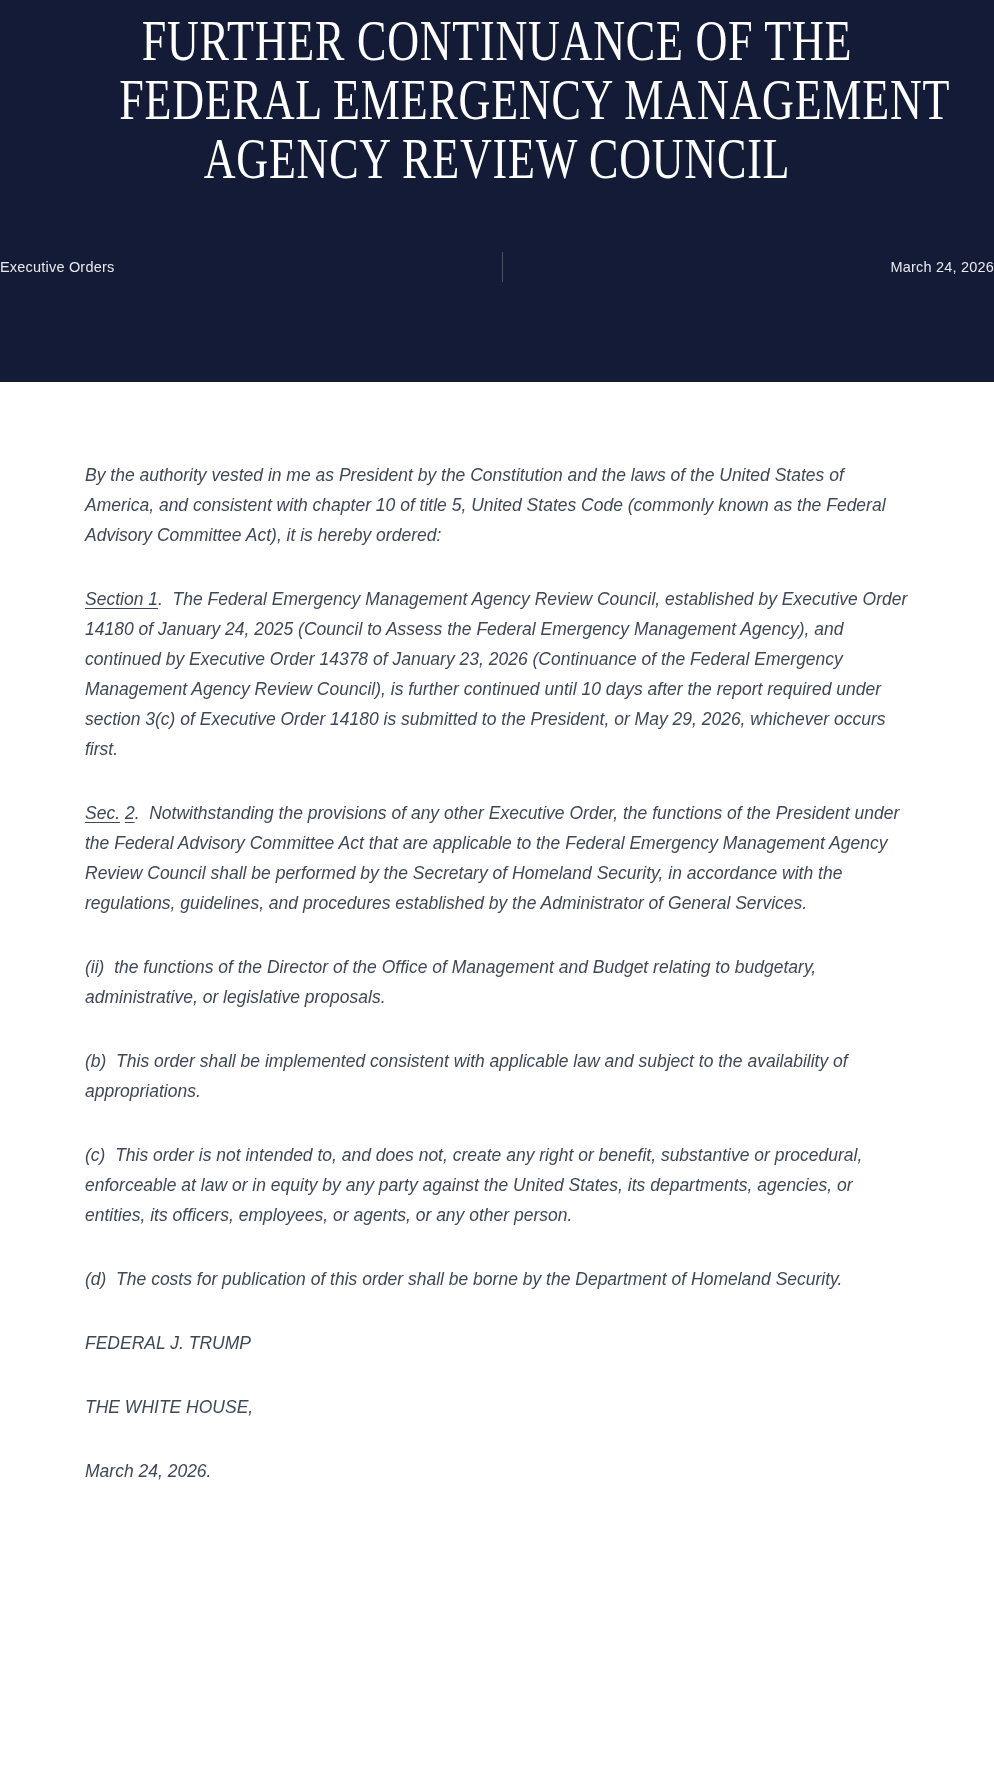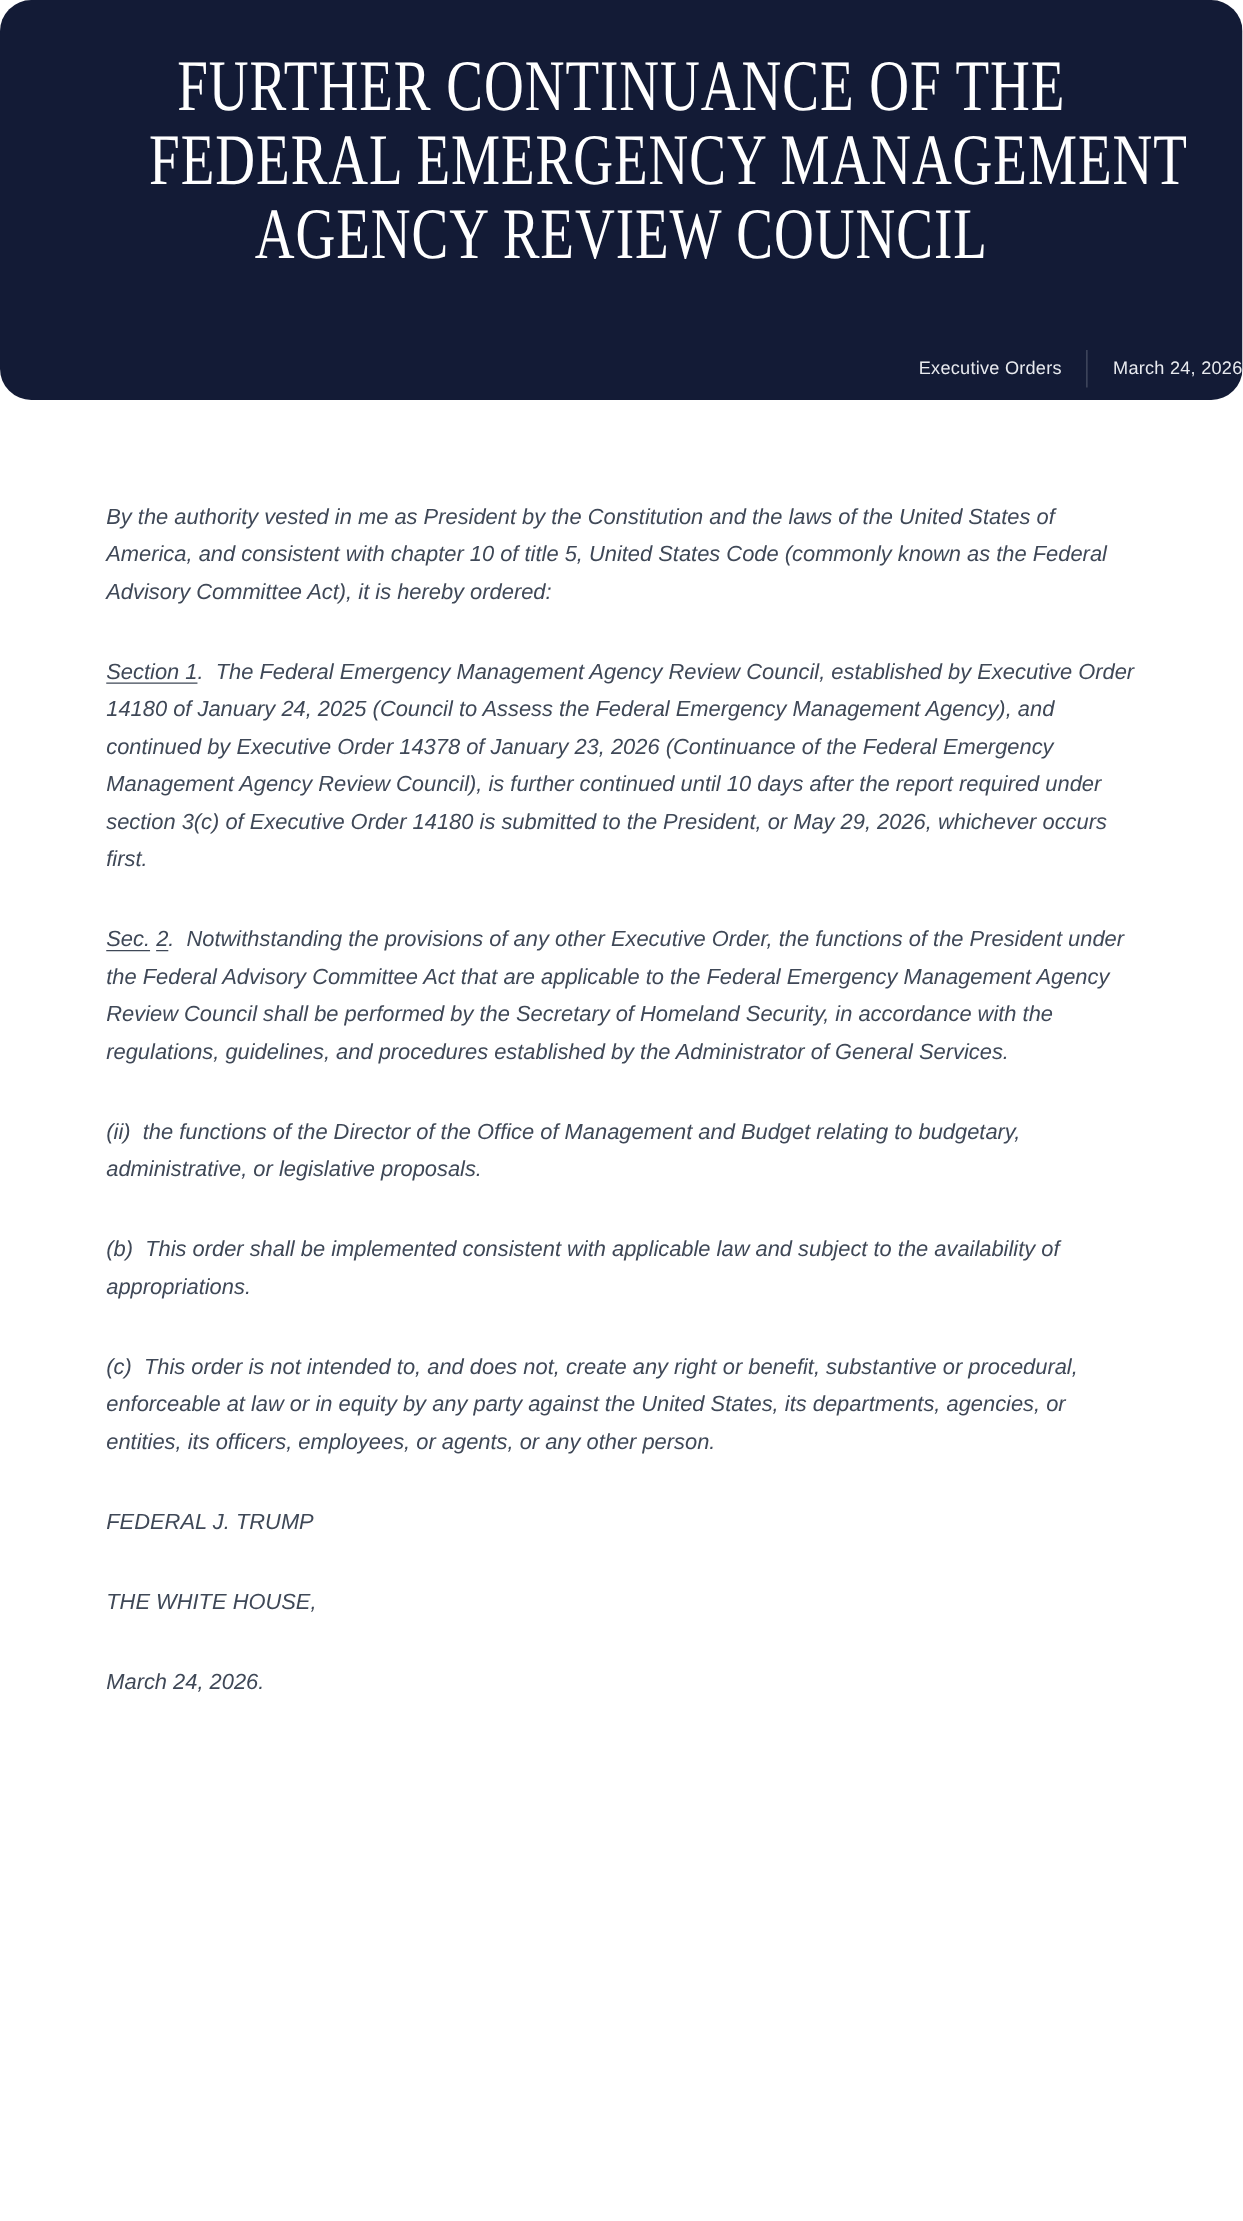--- a/index.html
+++ b/index.html
@@ -11,43 +11,42 @@
     width: 994px;
     min-height: 1777px;
     margin: 0 auto;
     font-family: "Liberation Sans", sans-serif;
     -webkit-font-smoothing: antialiased;
   }
 
   
   .hero {
     background: var(--hero-bg, #131b36);
-    height: 320px;
+    height: 382px;
     box-sizing: border-box;
-    padding-top: 39px;
+    padding-top: 11px;
     overflow: hidden;
-    border-radius: 25px;
   }
   .hero-title {
     margin: 0;
     color: var(--title-color, #ffffff);
     font-family: "Liberation Serif", serif;
     font-weight: 400;
     font-size: 58px;
     line-height: 59px;
     letter-spacing: 1px;
     text-align: center;
     transform: scaleX(0.76);
     transform-origin: 50% 0;
     white-space: nowrap;
   }
   .hero-meta {
     margin-top: 64px;
     display: flex;
-    justify-content: flex-end;
+    justify-content: space-between;
     align-items: center;
     gap: 20px;
     color: #e8eaef;
     font-size: 14.5px;
     letter-spacing: 0.2px;
   }
   .hero-meta a {
     color: inherit;
     text-decoration: none;
     cursor: pointer;
@@ -97,16 +96,17 @@
   </div>
 </header>
 
 <main>
     <p class="para"><span>By the authority vested in me as President by the Constitution and the laws of the United States of America, and consistent with chapter 10 of title 5, United States Code (commonly known as the Federal Advisory Committee Act), it is hereby ordered:</span></p>
     <p class="para"><span class="u">Section 1</span><span>.&nbsp; The Federal Emergency Management Agency Review Council, established by Executive Order 14180 of January 24, 2025 (Council to Assess the Federal Emergency Management Agency), and continued by Executive Order 14378 of January 23, 2026 (Continuance of the Federal Emergency Management Agency Review Council), is further continued until 10 days after the report required under section 3(c) of Executive Order 14180 is submitted to the President, or May 29, 2026, whichever occurs first.</span></p>
     <p class="para"><span class="u">Sec.</span><span> </span><span class="u">2</span><span>.&nbsp; Notwithstanding the provisions of any other Executive Order, the functions of the President under the Federal Advisory Committee Act that are applicable to the Federal Emergency Management Agency Review Council shall be performed by the Secretary of Homeland Security, in accordance with the regulations, guidelines, and procedures established by the Administrator of General Services.</span></p>
     <p class="para"><span>(ii)&nbsp; the functions of the Director of the Office of Management and Budget relating to budgetary, administrative, or legislative proposals.</span></p>
     <p class="para"><span>(b)&nbsp; This order shall be implemented consistent with applicable law and subject to the availability of appropriations.</span></p>
     <p class="para"><span>(c)&nbsp; This order is not intended to, and does not, create any right or benefit, substantive or procedural, enforceable at law or in equity by any party against the United States, its departments, agencies, or entities, its officers, employees, or agents, or any other person.</span></p>
+    <p class="para"><span>(d)&nbsp; The costs for publication of this order shall be borne by the Department of Homeland Security.</span></p>
     <p class="para sig-name"><span>FEDERAL J. TRUMP</span></p>
     <p class="para sig-place"><span>THE WHITE HOUSE,</span></p>
     <p class="para sig-date"><span>March 24, 2026.</span></p>
   </main>
 
 </body></html>

